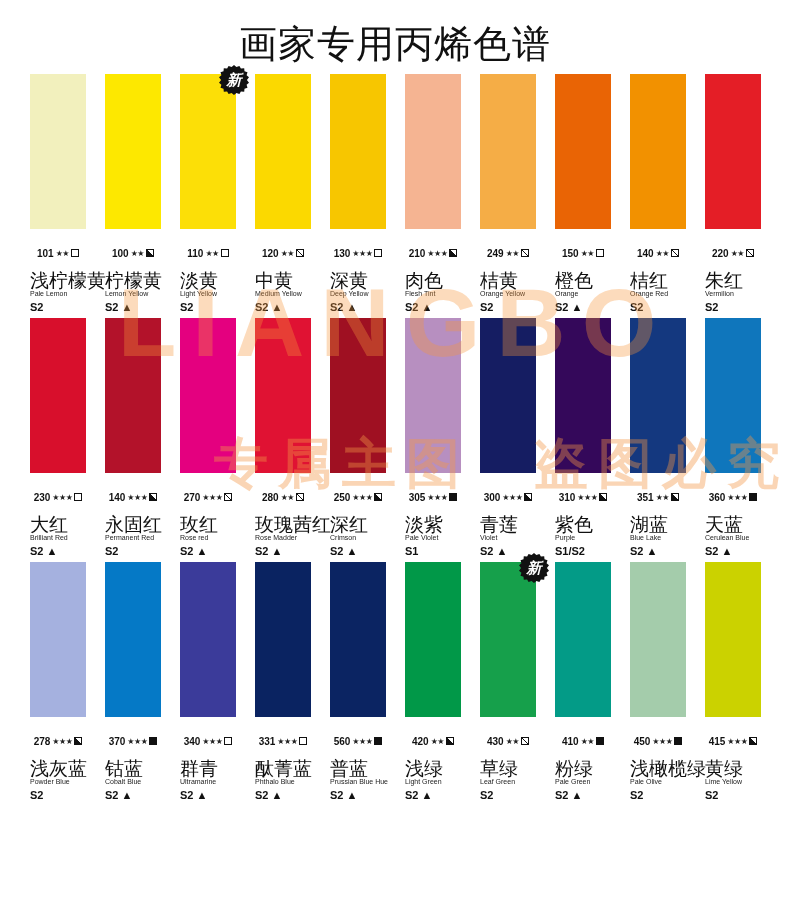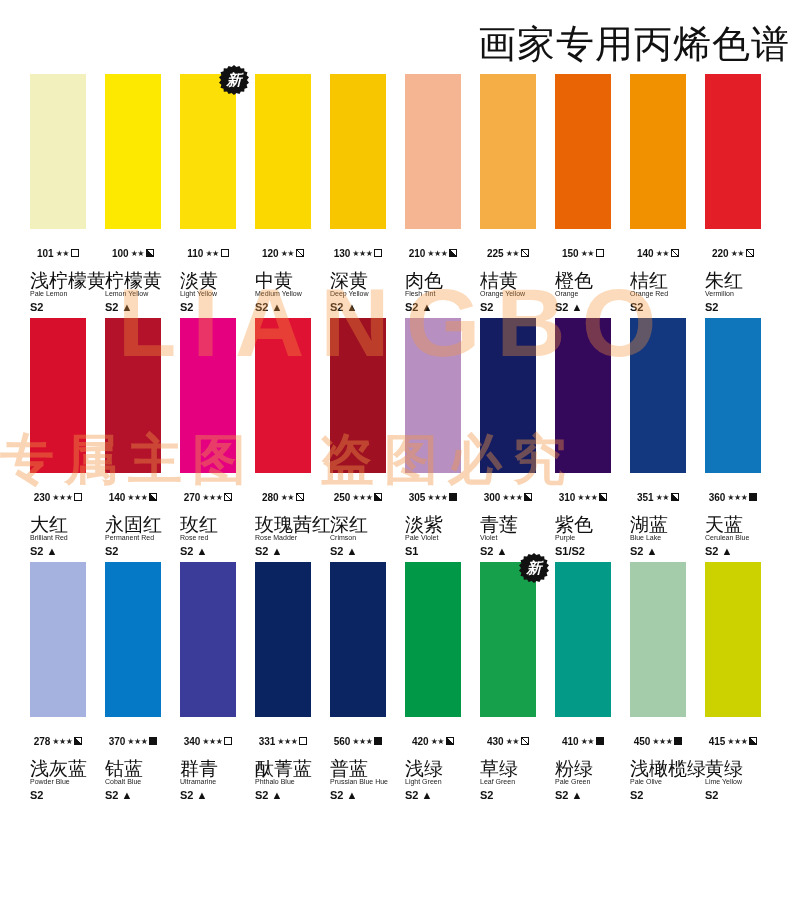--- a/index.html
+++ b/index.html
@@ -21,21 +21,20 @@
     text-align: center;
     padding-top: 22px;
   }
   .chart-title {
     font-size: 38px;
     line-height: 44px;
     letter-spacing: 1px;
     font-weight: 400;
     color: #111111;
     font-family: "DejaVu Sans", "Liberation Sans", sans-serif;
-    text-align: right;
   }
   .chart-subtitle {
     font-size: 25px;
     line-height: 30px;
     margin-top: 10px;
     font-weight: 400;
     color: #111111;
     font-family: "DejaVu Sans", "Liberation Sans", sans-serif;
   }
 
@@ -56,26 +55,26 @@
     font-size: 96px;
     line-height: 96px;
     letter-spacing: 16px;
     color: rgba(245, 150, 60, 0.34);
     font-family: "Liberation Sans", sans-serif;
   }
   .wm-cn {
     top: 418px;
     left: 0;
     right: 0;
-    text-align: left;
+    text-align: right;
     font-size: 54px;
     line-height: 58px;
     letter-spacing: 10px;
     color: rgba(243, 150, 70, 0.40);
-    font-family: Liberation Mono, monospace;
+    font-family: Liberation Serif, serif;
   }
 
   
   .rows {
     position: relative;
     z-index: 2;
     padding-top: 8px;
   }
   .row {
     display: flex;
@@ -304,21 +303,21 @@
           </div>
           <div class="name-cn">肉色</div>
           <div class="name-en">Flesh Tint</div>
           <div class="series-line">S2 ▲</div>
         </div>
       </div>
       <div class="cell">
         <div class="swatch" style="background: rgb(245, 173, 70);"></div>
         <div class="labels">
           <div class="code-line">
-            <span class="code-num">225</span>
+            <span class="code-num">249</span>
             <span class="stars">★★</span>
             <span class="op-box op-diag"></span>
           </div>
           <div class="name-cn">桔黄</div>
           <div class="name-en">Orange Yellow</div>
           <div class="series-line">S2</div>
         </div>
       </div>
       <div class="cell">
         <div class="swatch" style="background: rgb(233, 100, 5);"></div>

